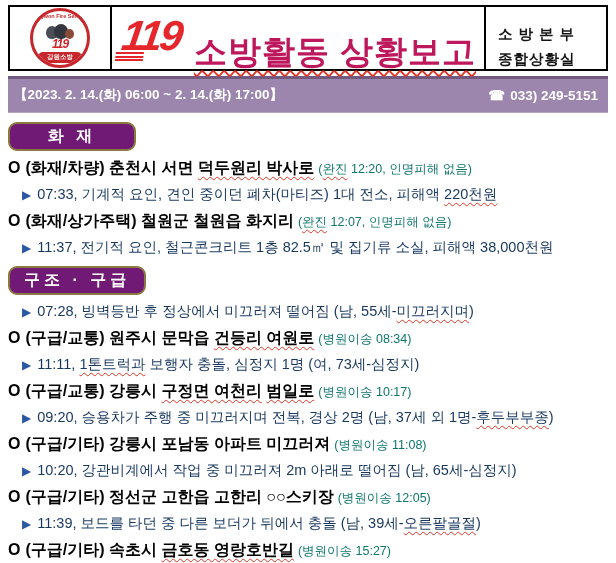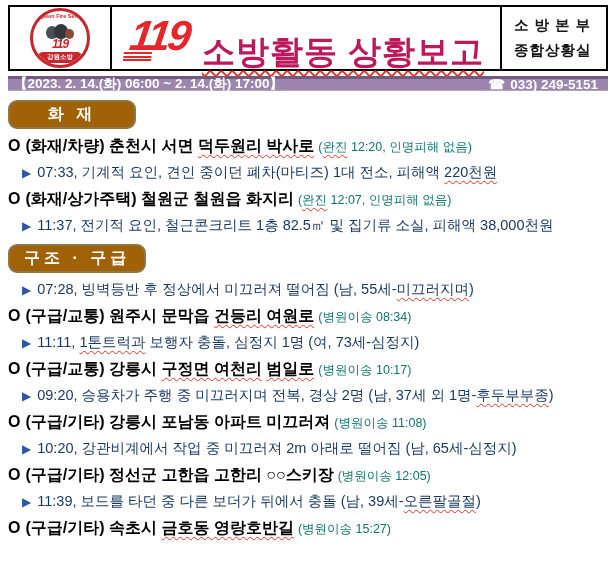--- a/index.html
+++ b/index.html
@@ -23,32 +23,32 @@
   .logo-mascots .m3 { width:9px; height:10px; background:#8a4a3a; border-radius:50%; margin-left:-3px; }
   .logo-119 { color:#d0252b; font-weight:900; font-style:italic; font-size:12px; line-height:1; margin-top:-3px; letter-spacing:-1px; }
   .logo-ribbon { background:#c6262c; color:#fff; font-size:6.5px; line-height:1; padding:2px 9px; border-radius:5px; font-weight:700; white-space:nowrap; }
   .hdr-title-cell { flex:1; display:flex; align-items:center; justify-content:center; gap:8px; }
   .t119 { position:relative; display:inline-block; font-style:italic; font-weight:900; font-size:42px;
           color:#e5262b; letter-spacing:-3px; line-height:1; transform:skewX(-8deg); padding:0 6px 4px 2px; }
   .t119::after { content:""; position:absolute; left:-2px; bottom:0; width:28px; height:9px;
           background:repeating-linear-gradient(to bottom,#e5262b 0 2px,transparent 2px 3.6px); }
   .title-ko { font-size:33px; font-weight:900; color:#be185d; letter-spacing:1px; line-height:1.1; white-space:nowrap;
           text-decoration:underline wavy #e03626; text-decoration-thickness:2px; text-underline-offset:7px;margin-top:28px; }
-  .hdr-office-cell { width:106px; border-left:2px solid #000; display:flex; flex-direction:column;
-          justify-content:center; gap:6px; padding-left:12px; }
+  .hdr-office-cell { width:122px; border-left:2px solid #000; display:flex; flex-direction:column;
+          justify-content:flex-end; gap:6px; padding-left:12px; }
   .office-line { font-size:14.5px; font-weight:600; color:#141414; letter-spacing:1px; white-space:nowrap; }
   
   .period-bar { margin-top:5px; background:#9c86ad; border-top:3px solid #71597f; border-bottom:1px solid #b5a3c0;
           color:#fff; font-weight:700; font-size:13.5px; display:flex; justify-content:space-between;
-          align-items:center; padding:2px 10px 3px 6px; height:15px; }
+          align-items:center; padding:2px 10px 3px 6px; height:37px; }
   .period-text, .phone-wrap { white-space:nowrap; }
   .phone-wrap { display:flex; gap:5px; align-items:center; }
   
   .sections { margin-top:4px; }
-  .badge { display:inline-block; background:#a16207; border:2px solid #8a7a42; border-radius:9px;
+  .badge { display:inline-block; background:#701a75; border:2px solid #8a7a42; border-radius:9px;
           color:#fff; font-weight:800; font-size:16px; line-height:1; padding:4px 14px 5px 14px;
           min-width:128px; text-align:center; letter-spacing:4px; margin:5px 0 4px 0; white-space:nowrap; }
   .incident { }
   .main-line { font-size:16px; font-weight:700; color:#000; white-space:nowrap; line-height:25px; }
   .o-bullet { font-weight:700; margin-right:5px; }
   .note { font-size:12.5px; font-weight:500; color:#0f766e; margin-left:4px; letter-spacing:0; }
   .detail-line { font-size:14.5px; font-weight:500; color:#17375e; white-space:nowrap; line-height:25px; margin-left:14px; }
   .tri-bullet { color:#2b57a5; font-size:12px; margin-right:6px; }
   .wavy { text-decoration:underline wavy #e03626; text-decoration-thickness:1px; text-underline-offset:3px; }
 </style>

